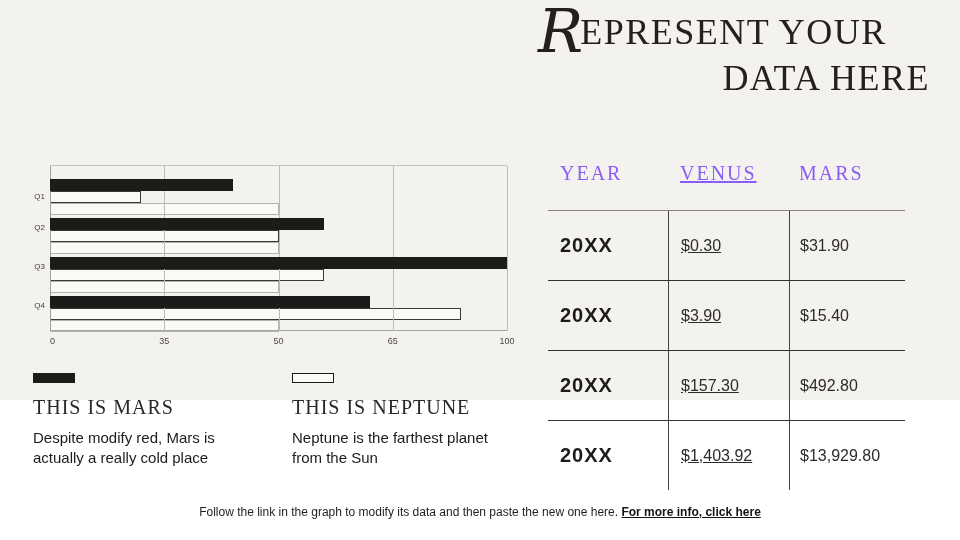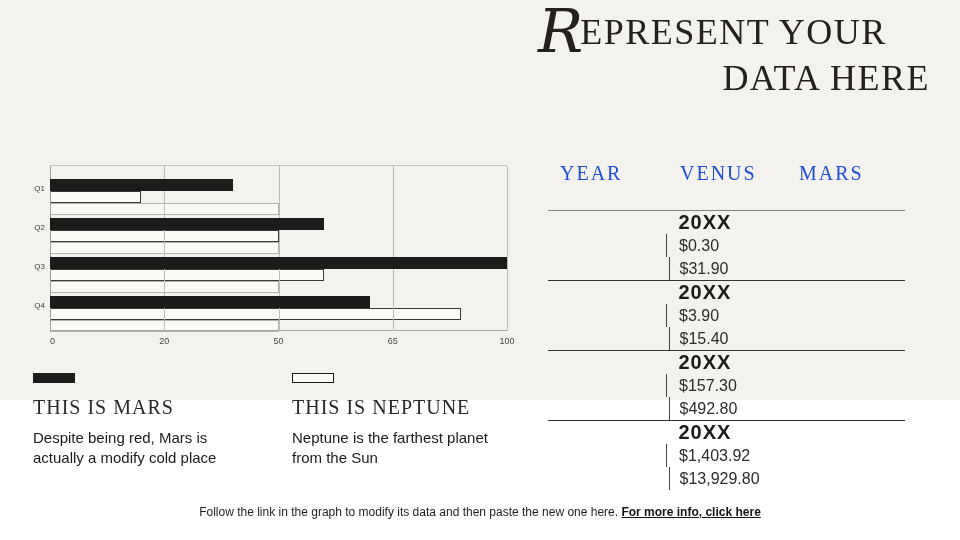--- a/index.html
+++ b/index.html
@@ -34,27 +34,27 @@
   .legend-neptune{left:292px;width:210px;}
   .swatch{width:42px;height:10px;box-sizing:border-box;}
   .swatch.black{background:#1d1b19;}
   .swatch.white{background:#fbfaf7;border:1.5px solid #1d1b19;}
   .legend-heading{font-family:"Liberation Serif",serif;font-size:20px;letter-spacing:1px;color:#2b2927;margin-top:13px;}
   .legend-body{font-size:15px;line-height:1.35;color:#1b1b1b;margin-top:9px;max-width:215px;}
 
   
   .data-table{position:absolute;left:548px;top:162px;width:357px;}
   .thead{display:flex;height:48px;}
-  .th{font-family:"Liberation Serif",serif;font-size:20px;letter-spacing:2px;color:#1d4ed8;box-sizing:border-box;}
+  .th{font-family:"Liberation Serif",serif;font-size:20px;letter-spacing:2px;color:#8b5cf6;box-sizing:border-box;}
   .header-rule{border-bottom:1px solid #85827e;}
-  .trow{display:flex;height:69px;align-items:center;flex-direction:column;}
+  .trow{display:flex;height:69px;}
   .trow + .trow{border-top:1px solid #35332f;}
   .td{box-sizing:border-box;height:100%;display:flex;align-items:center;}
   .col-year{width:120px;padding-left:12px;}
-  .col-venus{width:121px;padding-left:12px;border-left:1px solid #44423f;}
+  .col-venus{width:121px;padding-left:12px;border-left:1px solid #44423f;text-decoration:underline;}
   .col-mars{width:116px;padding-left:10px;border-left:1px solid #44423f;}
   .th.col-venus,.th.col-mars{border-left:none;}
   .year-cell{font-weight:bold;font-size:20px;letter-spacing:1px;color:#1d1b19;}
   .value-cell{font-size:16px;color:#2e2c2a;}
 
   
   .footer{position:absolute;left:0;right:0;top:505px;text-align:center;font-size:12px;color:#1f1f1f;}
   .footer a{color:#151515;font-weight:bold;text-decoration:underline;cursor:pointer;}
 </style>
 </head>
@@ -88,38 +88,38 @@
           </div>
           <div class="bar-group">
             <div class="bar s0" style="width: 70%;"></div>
             <div class="bar s1" style="width: 90%;"></div>
             <div class="bar s2" style="width: 50%;"></div>
           </div>
         </div>
     <div class="gridline zero" style="left: 0%;"></div>
         <div class="tick-label first" style="left: 0%;">0</div>
         <div class="gridline" style="left: 25%;"></div>
-        <div class="tick-label" style="left: 25%;">20</div>
+        <div class="tick-label" style="left: 25%;">35</div>
         <div class="gridline" style="left: 50%;"></div>
         <div class="tick-label" style="left: 50%;">50</div>
         <div class="gridline" style="left: 75%;"></div>
         <div class="tick-label" style="left: 75%;">65</div>
         <div class="gridline" style="left: 100%;"></div>
         <div class="tick-label" style="left: 100%;">100</div>
-        <div class="cat-label" style="top: 22px;">Q1</div>
+        <div class="cat-label" style="top: 30px;">Q1</div>
         <div class="cat-label" style="top: 61px;">Q2</div>
         <div class="cat-label" style="top: 100px;">Q3</div>
         <div class="cat-label" style="top: 139px;">Q4</div>
       </div>
   </div>
 
   <div class="legend-item legend-mars">
     <div class="swatch black"></div>
     <div class="legend-heading">THIS IS MARS</div>
-    <div class="legend-body">Despite being red, Mars is actually a modify cold place</div>
+    <div class="legend-body">Despite modify red, Mars is actually a really cold place</div>
   </div>
   <div class="legend-item legend-neptune">
     <div class="swatch white"></div>
     <div class="legend-heading">THIS IS NEPTUNE</div>
     <div class="legend-body">Neptune is the farthest planet from the Sun</div>
   </div>
 
   <div class="data-table">
     <div class="thead header-rule">
       <div class="th col-year">YEAR</div>

